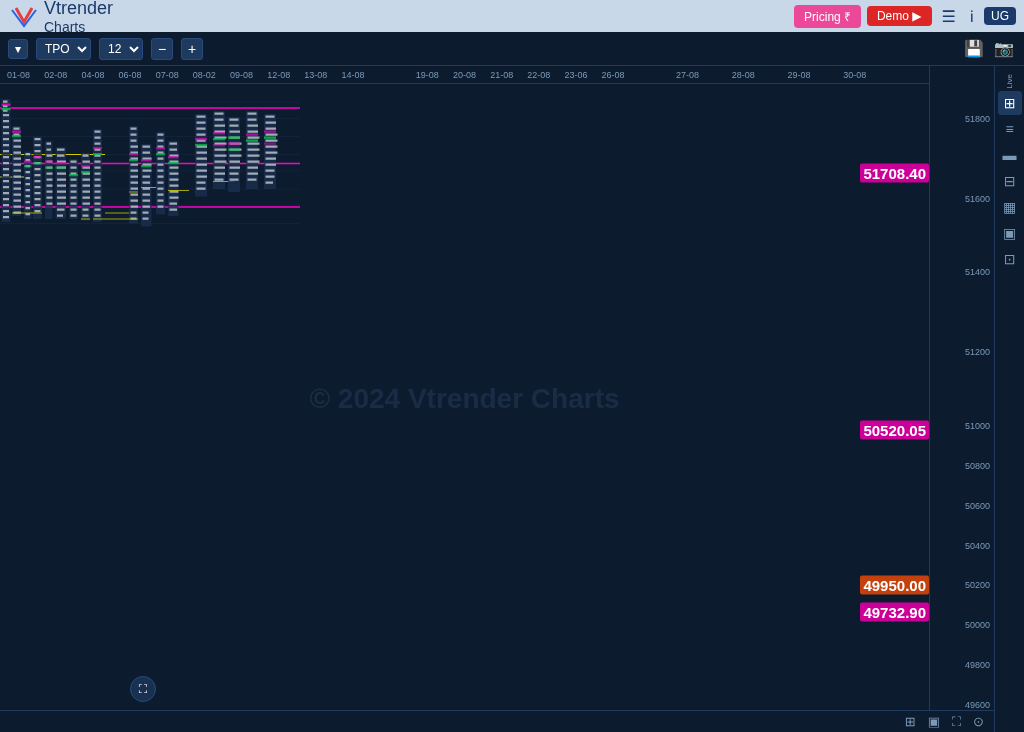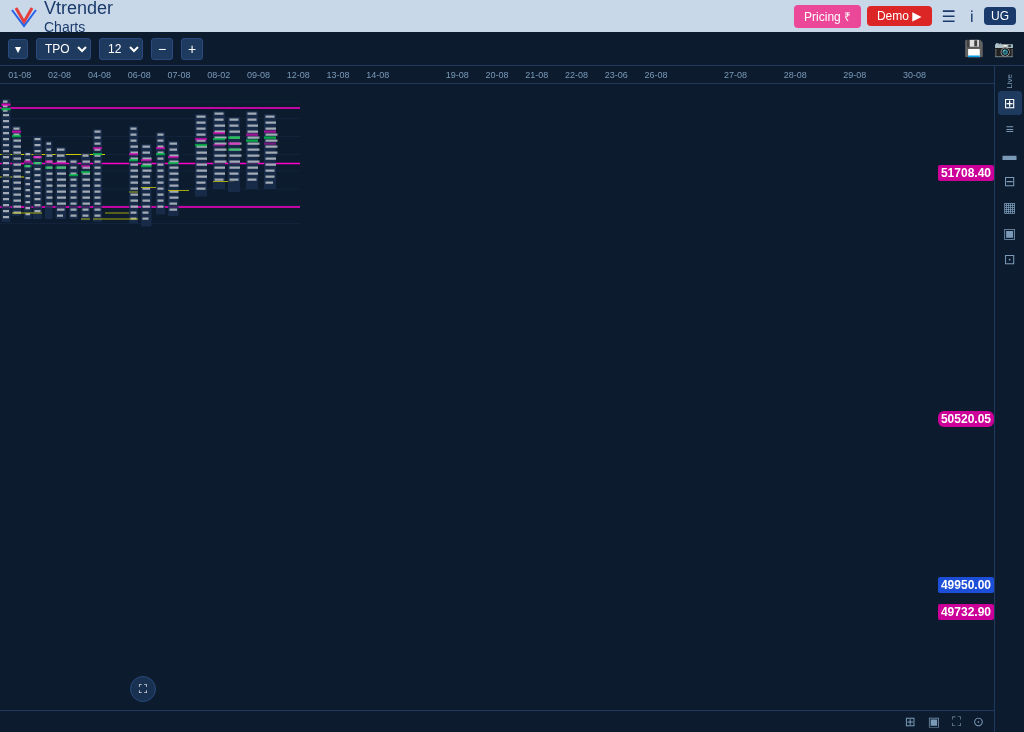--- a/index.html
+++ b/index.html
@@ -84,26 +84,26 @@
       position: relative; flex-shrink: 0;
     }
     .price-label {
       position: absolute; right: 4px; color: #7a9ab8; font-size: 9px;
       transform: translateY(-50%);
     }
 
     
     .price-tag {
       position: absolute; right: 0;
-      color: white; font-size: 12px; font-weight: bold;
+      color: white; font-size: 15px; font-weight: bold;
       padding: 1px 3px; border-radius: 2px;
       transform: translateY(-50%); white-space: nowrap;
     }
     .price-tag-magenta { background: #cc0099; }
-    .price-tag-cyan { background: #1d4ed8; }
+    .price-tag-cyan { background: #c2410c; }
 
     
     #watermark {
       position: absolute; top: 50%; left: 50%;
       transform: translate(-50%, -50%);
       color: rgba(100, 150, 200, 0.15); font-size: 28px; font-weight: bold;
       pointer-events: none; white-space: nowrap;
       z-index: 1;
     }
 
@@ -213,20 +213,21 @@
       <span class="time-label" style="left:54%">21-08</span>
       <span class="time-label" style="left:58%">22-08</span>
       <span class="time-label" style="left:62%">23-06</span>
       <span class="time-label" style="left:66%">26-08</span>
       <span class="time-label" style="left:74%">27-08</span>
       <span class="time-label" style="left:80%">28-08</span>
       <span class="time-label" style="left:86%">29-08</span>
       <span class="time-label" style="left:92%">30-08</span>
     </div>
 
+    <div id="watermark">© 2024 Vtrender Charts</div>
 
     <svg id="svg-overlay" xmlns="http://www.w3.org/2000/svg">
 
       <line x1="0" y1="12%" x2="100%" y2="12%" stroke="#1e3a5f" stroke-width="0.5" opacity="0.5"></line>
       <line x1="0" y1="23%" x2="100%" y2="23%" stroke="#1e3a5f" stroke-width="0.5" opacity="0.5"></line>
       <line x1="0" y1="35%" x2="100%" y2="35%" stroke="#1e3a5f" stroke-width="0.5" opacity="0.5"></line>
       <line x1="0" y1="47%" x2="100%" y2="47%" stroke="#1e3a5f" stroke-width="0.5" opacity="0.5"></line>
       <line x1="0" y1="58%" x2="100%" y2="58%" stroke="#1e3a5f" stroke-width="0.5" opacity="0.5"></line>
       <line x1="0" y1="70%" x2="100%" y2="70%" stroke="#1e3a5f" stroke-width="0.5" opacity="0.5"></line>
       <line x1="0" y1="81%" x2="100%" y2="81%" stroke="#1e3a5f" stroke-width="0.5" opacity="0.5"></line>
@@ -597,33 +598,47 @@
       <rect x="88%" y="39%" width="4%" height="1.5%" fill="#ff00cc" opacity="0.4"></rect>
 
       <line x1="35%" y1="86%" x2="43%" y2="86%" stroke="#cccc00" stroke-width="0.8"></line>
       <line x1="31%" y1="90%" x2="46%" y2="90%" stroke="#cccc00" stroke-width="0.8"></line>
     </svg>
 
     <div style="position:absolute; top:16%; right:0; width:65px;">
       <div class="price-tag price-tag-magenta" style="top:0; right:0;">51708.40</div>
     </div>
     <div style="position:absolute; top:53%; right:0; width:65px;">
-      <div class="price-tag price-tag-magenta" style="top:0; right:0;border-radius:6px;">50520.05</div>
+      <div class="price-tag price-tag-magenta" style="top:11px; right:0;">50520.05</div>
     </div>
     <div style="position:absolute; top:78%; right:0; width:65px;">
       <div class="price-tag price-tag-cyan" style="top:0; right:0;">49950.00</div>
     </div>
     <div style="position:absolute; top:82%; right:0; width:65px;">
       <div class="price-tag price-tag-magenta" style="top:0; right:0;">49732.90</div>
     </div>
 
     <div class="fullscreen-btn">⛶</div>
 
   </div>
 
+  <div id="price-axis">
+    <span class="price-label" style="top:8%;">51800</span>
+    <span class="price-label" style="top:20%;">51600</span>
+    <span class="price-label" style="top:31%;">51400</span>
+    <span class="price-label" style="top:43%;">51200</span>
+    <span class="price-label" style="top:54%;">51000</span>
+    <span class="price-label" style="top:60%;">50800</span>
+    <span class="price-label" style="top:66%;">50600</span>
+    <span class="price-label" style="top:72%;">50400</span>
+    <span class="price-label" style="top:78%;">50200</span>
+    <span class="price-label" style="top:84%;">50000</span>
+    <span class="price-label" style="top:90%;">49800</span>
+    <span class="price-label" style="top:96%;">49600</span>
+  </div>
 
   <div id="right-sidebar">
     <span class="live-label">Live</span>
     <button class="sidebar-icon sidebar-icon-active">⊞</button>
     <button class="sidebar-icon">≡</button>
     <button class="sidebar-icon">▬</button>
     <button class="sidebar-icon">⊟</button>
     <button class="sidebar-icon">▦</button>
     <button class="sidebar-icon">▣</button>
     <button class="sidebar-icon">⊡</button>

